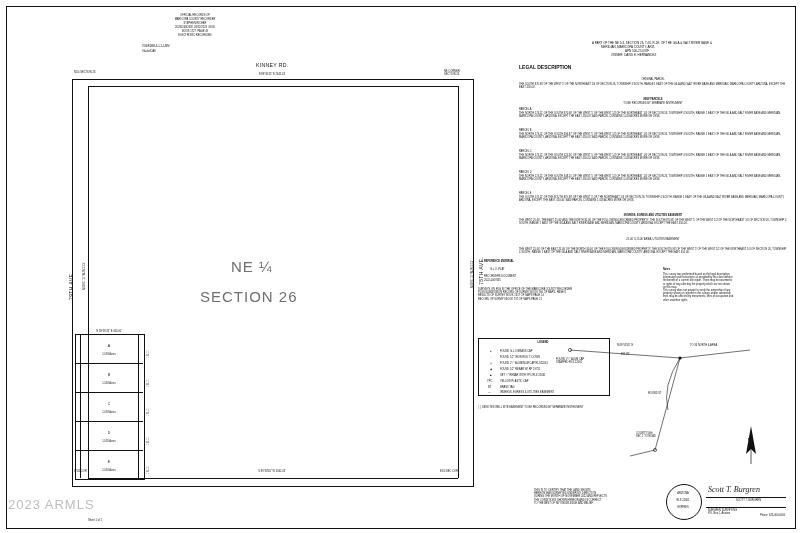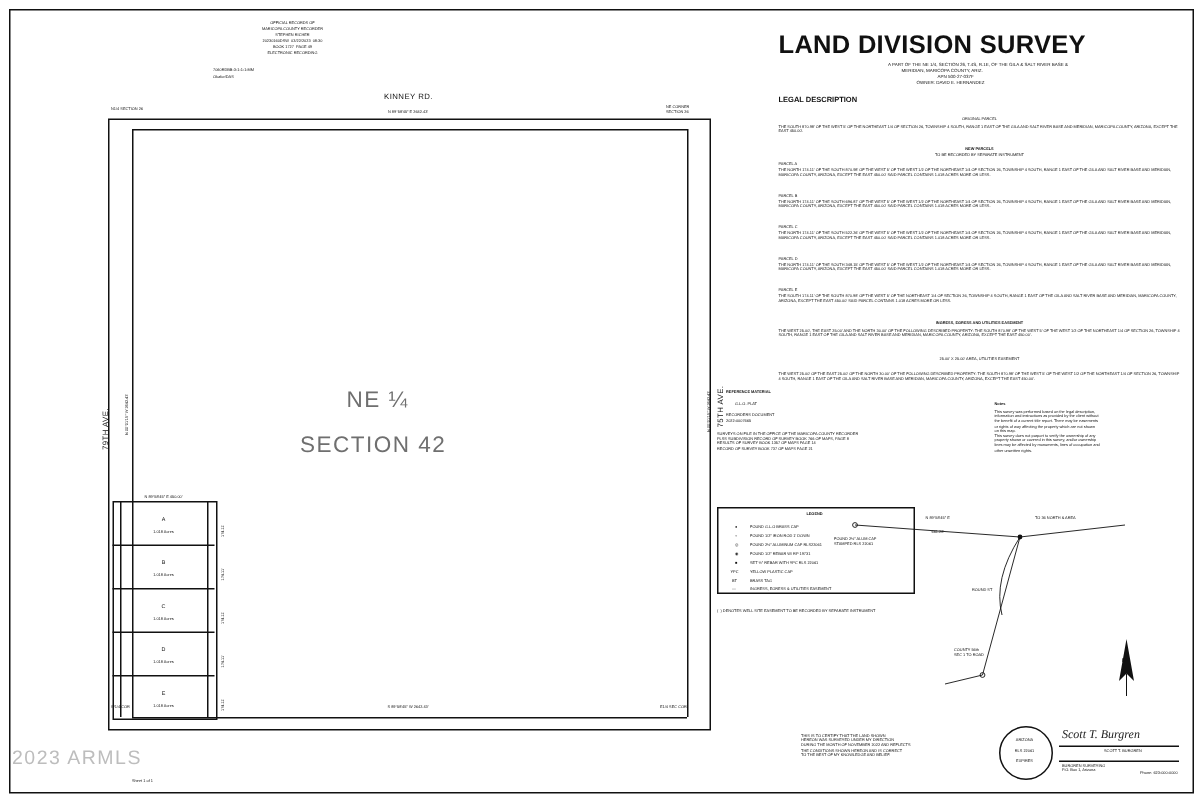--- a/index.html
+++ b/index.html
@@ -38,21 +38,20 @@
     <div class="txt tiny ctr" style="left:0;top:0;width:110px;">OFFICIAL RECORDS OF</div>
     <div class="txt tiny ctr" style="left:0;top:4px;width:110px;">MARICOPA COUNTY RECORDER</div>
     <div class="txt tiny ctr" style="left:0;top:8px;width:110px;">STEPHEN RICHER</div>
     <div class="txt tiny ctr" style="left:0;top:12px;width:110px;">20230160DSW  03/22/2023  08:30</div>
     <div class="txt tiny ctr" style="left:0;top:16px;width:110px;">BOOK 1727  PAGE 49</div>
     <div class="txt tiny ctr" style="left:0;top:20px;width:110px;">ELECTRONIC RECORDING</div>
     <div class="txt tiny" style="left:2px;top:31px;">7060RDBB-3-1-1-1-MM</div>
     <div class="txt tiny" style="left:2px;top:36px;">Okafor/DAS</div>
   </div>
 
-  <div class="txt ttl" style="left:519px;top:20px;">LAND DIVISION SURVEY</div>
   <div class="txt tiny2" style="left:592px;top:42px;">A PART OF THE NE 1/4, SECTION 26, T.4S, R.1E, OF THE GILA &amp; SALT RIVER BASE &amp;</div>
   <div class="txt tiny2" style="left:601px;top:46px;">MERIDIAN, MARICOPA COUNTY, ARIZ.</div>
   <div class="txt tiny2" style="left:625px;top:50px;">APN 500-27-037F</div>
   <div class="txt tiny2" style="left:611px;top:54px;">OWNER: DAVID E. HERNANDEZ</div>
 
   <div class="txt md bold" style="left:519px;top:64px;">LEGAL DESCRIPTION</div>
 
   <div class="txt tiny ctr" style="left:519px;top:78px;width:268px;">ORIGINAL PARCEL</div>
   <div class="txt tiny" style="left:519px;top:83px;width:268px;white-space:normal;">THE SOUTH 870.98' OF THE WEST 5' OF THE NORTHEAST 1/4 OF SECTION 26, TOWNSHIP 4 SOUTH, RANGE 1 EAST OF THE GILA AND SALT RIVER BASE AND MERIDIAN, MARICOPA COUNTY, ARIZONA, EXCEPT THE EAST 450.00'.</div>
 
@@ -138,21 +137,21 @@
   <div class="line hline" style="left:88px;top:86px;width:370px;"></div>
   <div class="line vline" style="left:458px;top:86px;height:392px;"></div>
   <div class="line hline" style="left:88px;top:478px;width:370px;"></div>
 
   <div class="txt lbl rot" style="left:68px;top:300px;transform:rotate(-90deg);">79TH AVE.</div>
   <div class="txt lbl rot" style="left:478px;top:285px;transform:rotate(-90deg);">75TH AVE.</div>
   <div class="txt tiny rot" style="left:83px;top:290px;transform:rotate(-90deg);">N 00°01'15" W 2642.43'</div>
   <div class="txt tiny rot" style="left:471px;top:288px;transform:rotate(-90deg);">N 00°01'15" W 2642.43'</div>
 
   <div class="big-section" style="left:231px;top:258px;">NE  ¼</div>
-  <div class="big-section2" style="left:200px;top:288px;">SECTION 42</div>
+  <div class="big-section2" style="left:200px;top:288px;">SECTION 26</div>
 
   <div class="parcelbox" style="left:75px;top:334px;width:68px;height:144px;"></div>
   <div class="line hline" style="left:75px;top:363px;width:68px;"></div>
   <div class="line hline" style="left:75px;top:392px;width:68px;"></div>
   <div class="line hline" style="left:75px;top:421px;width:68px;"></div>
   <div class="line hline" style="left:75px;top:450px;width:68px;"></div>
   <div class="line vline" style="left:80px;top:334px;height:144px;"></div>
   <div class="line vline" style="left:138px;top:334px;height:144px;"></div>
 
   <div class="txt tiny ctr" style="left:75px;top:330px;width:68px;">N 89°58'45" E 450.00'</div>

